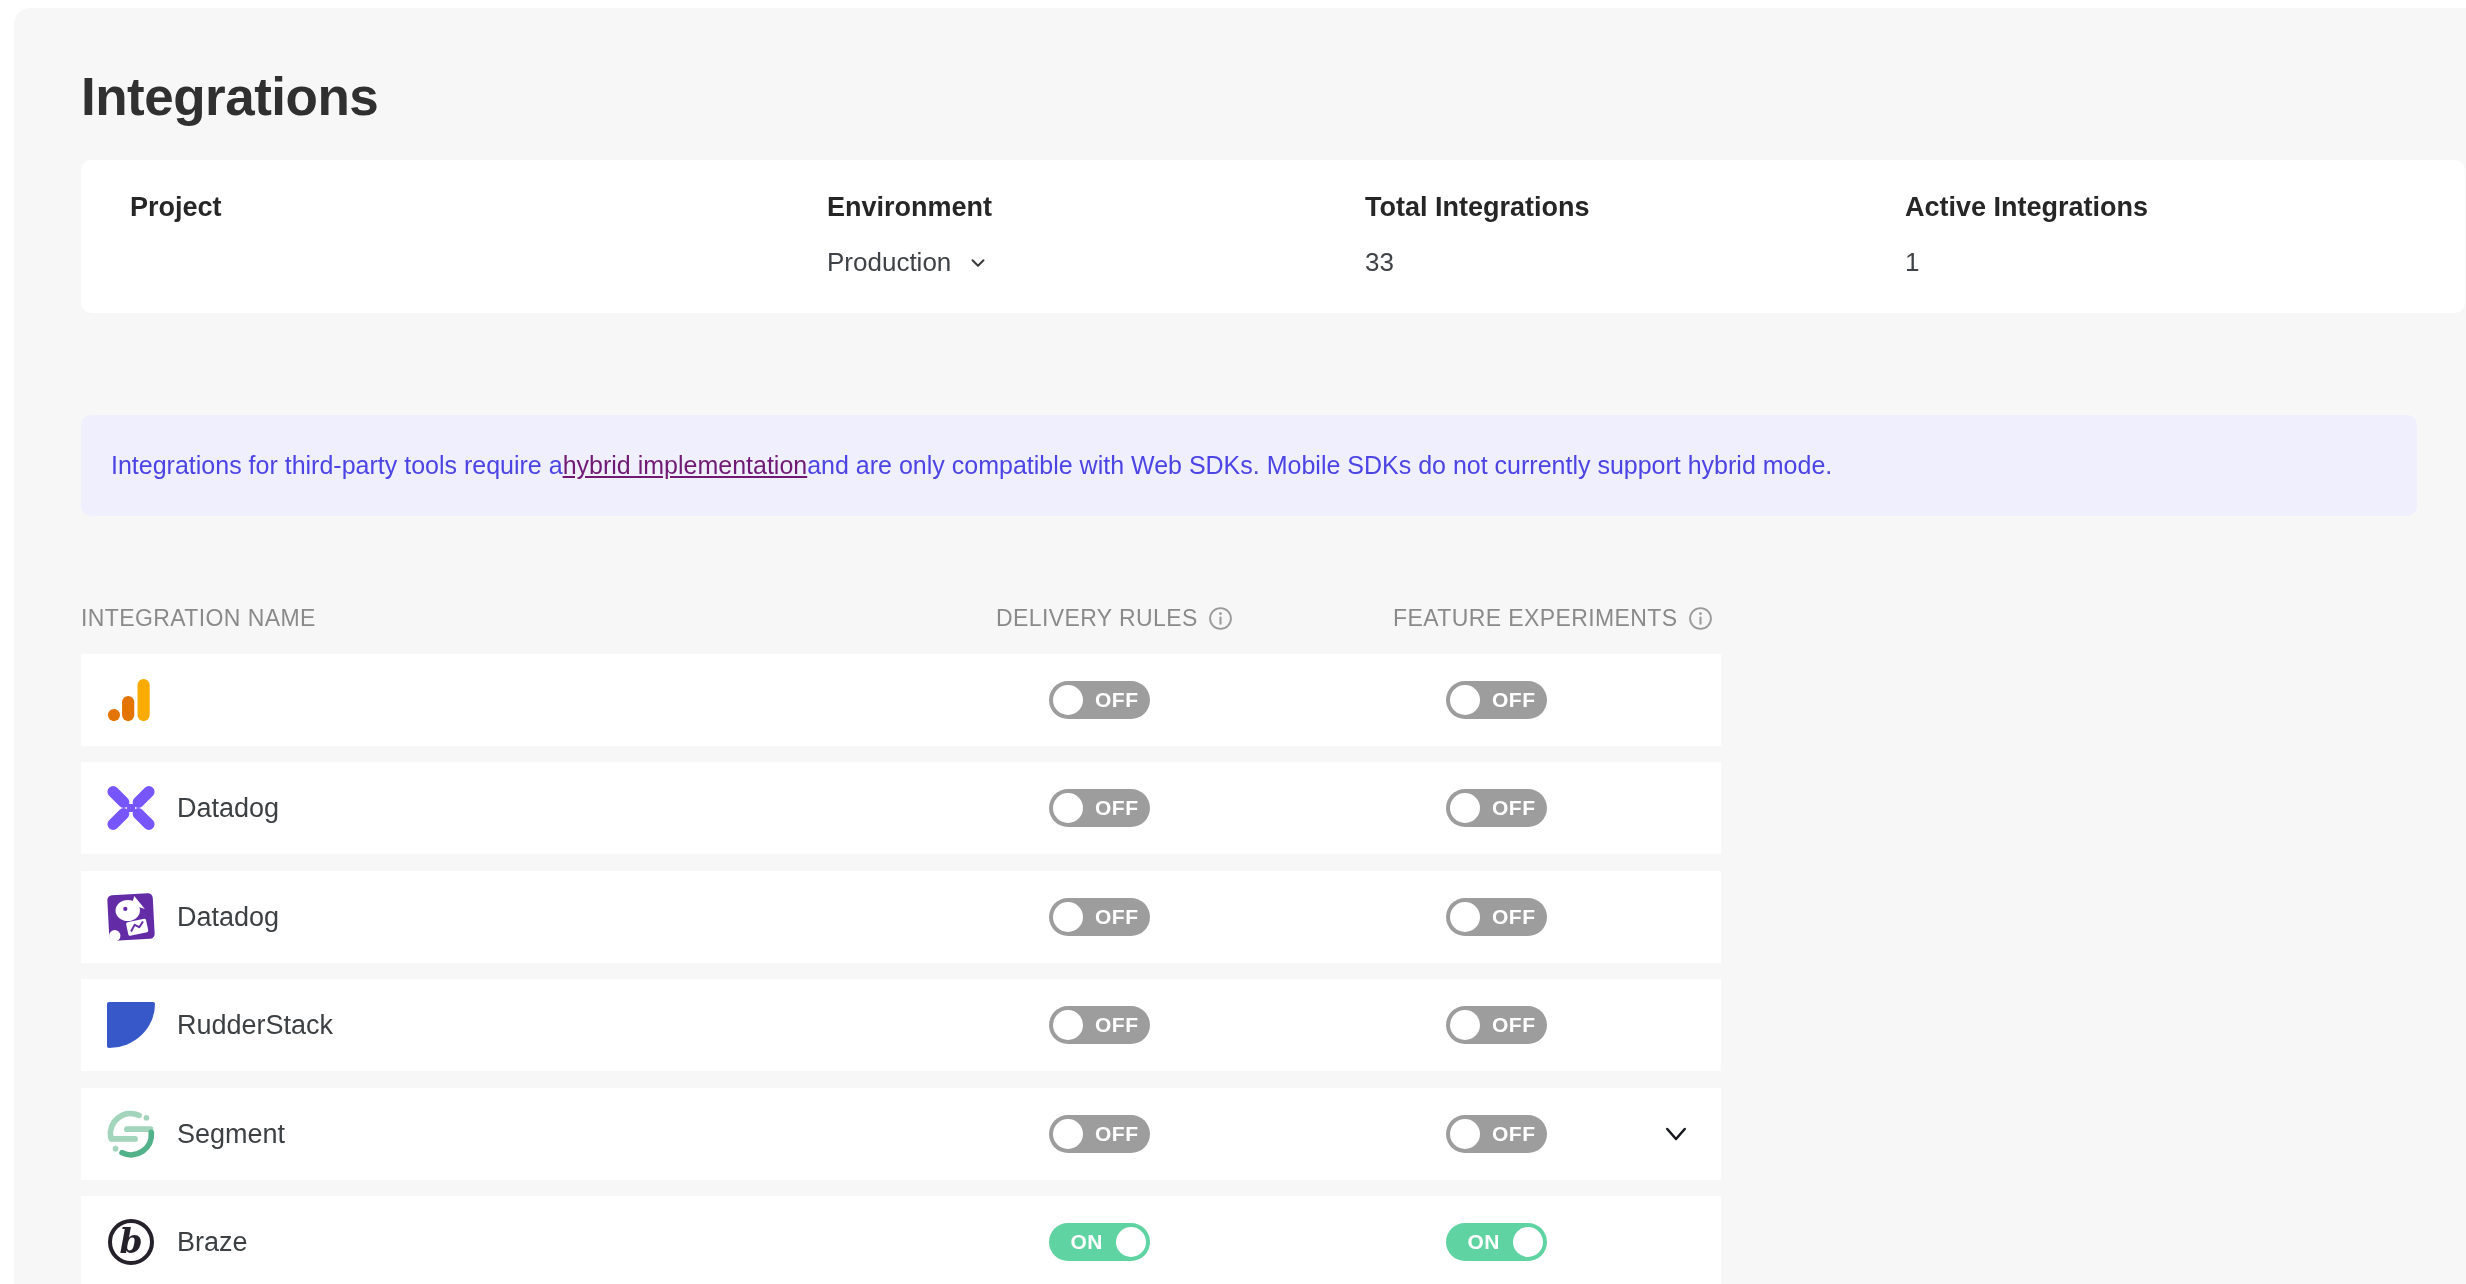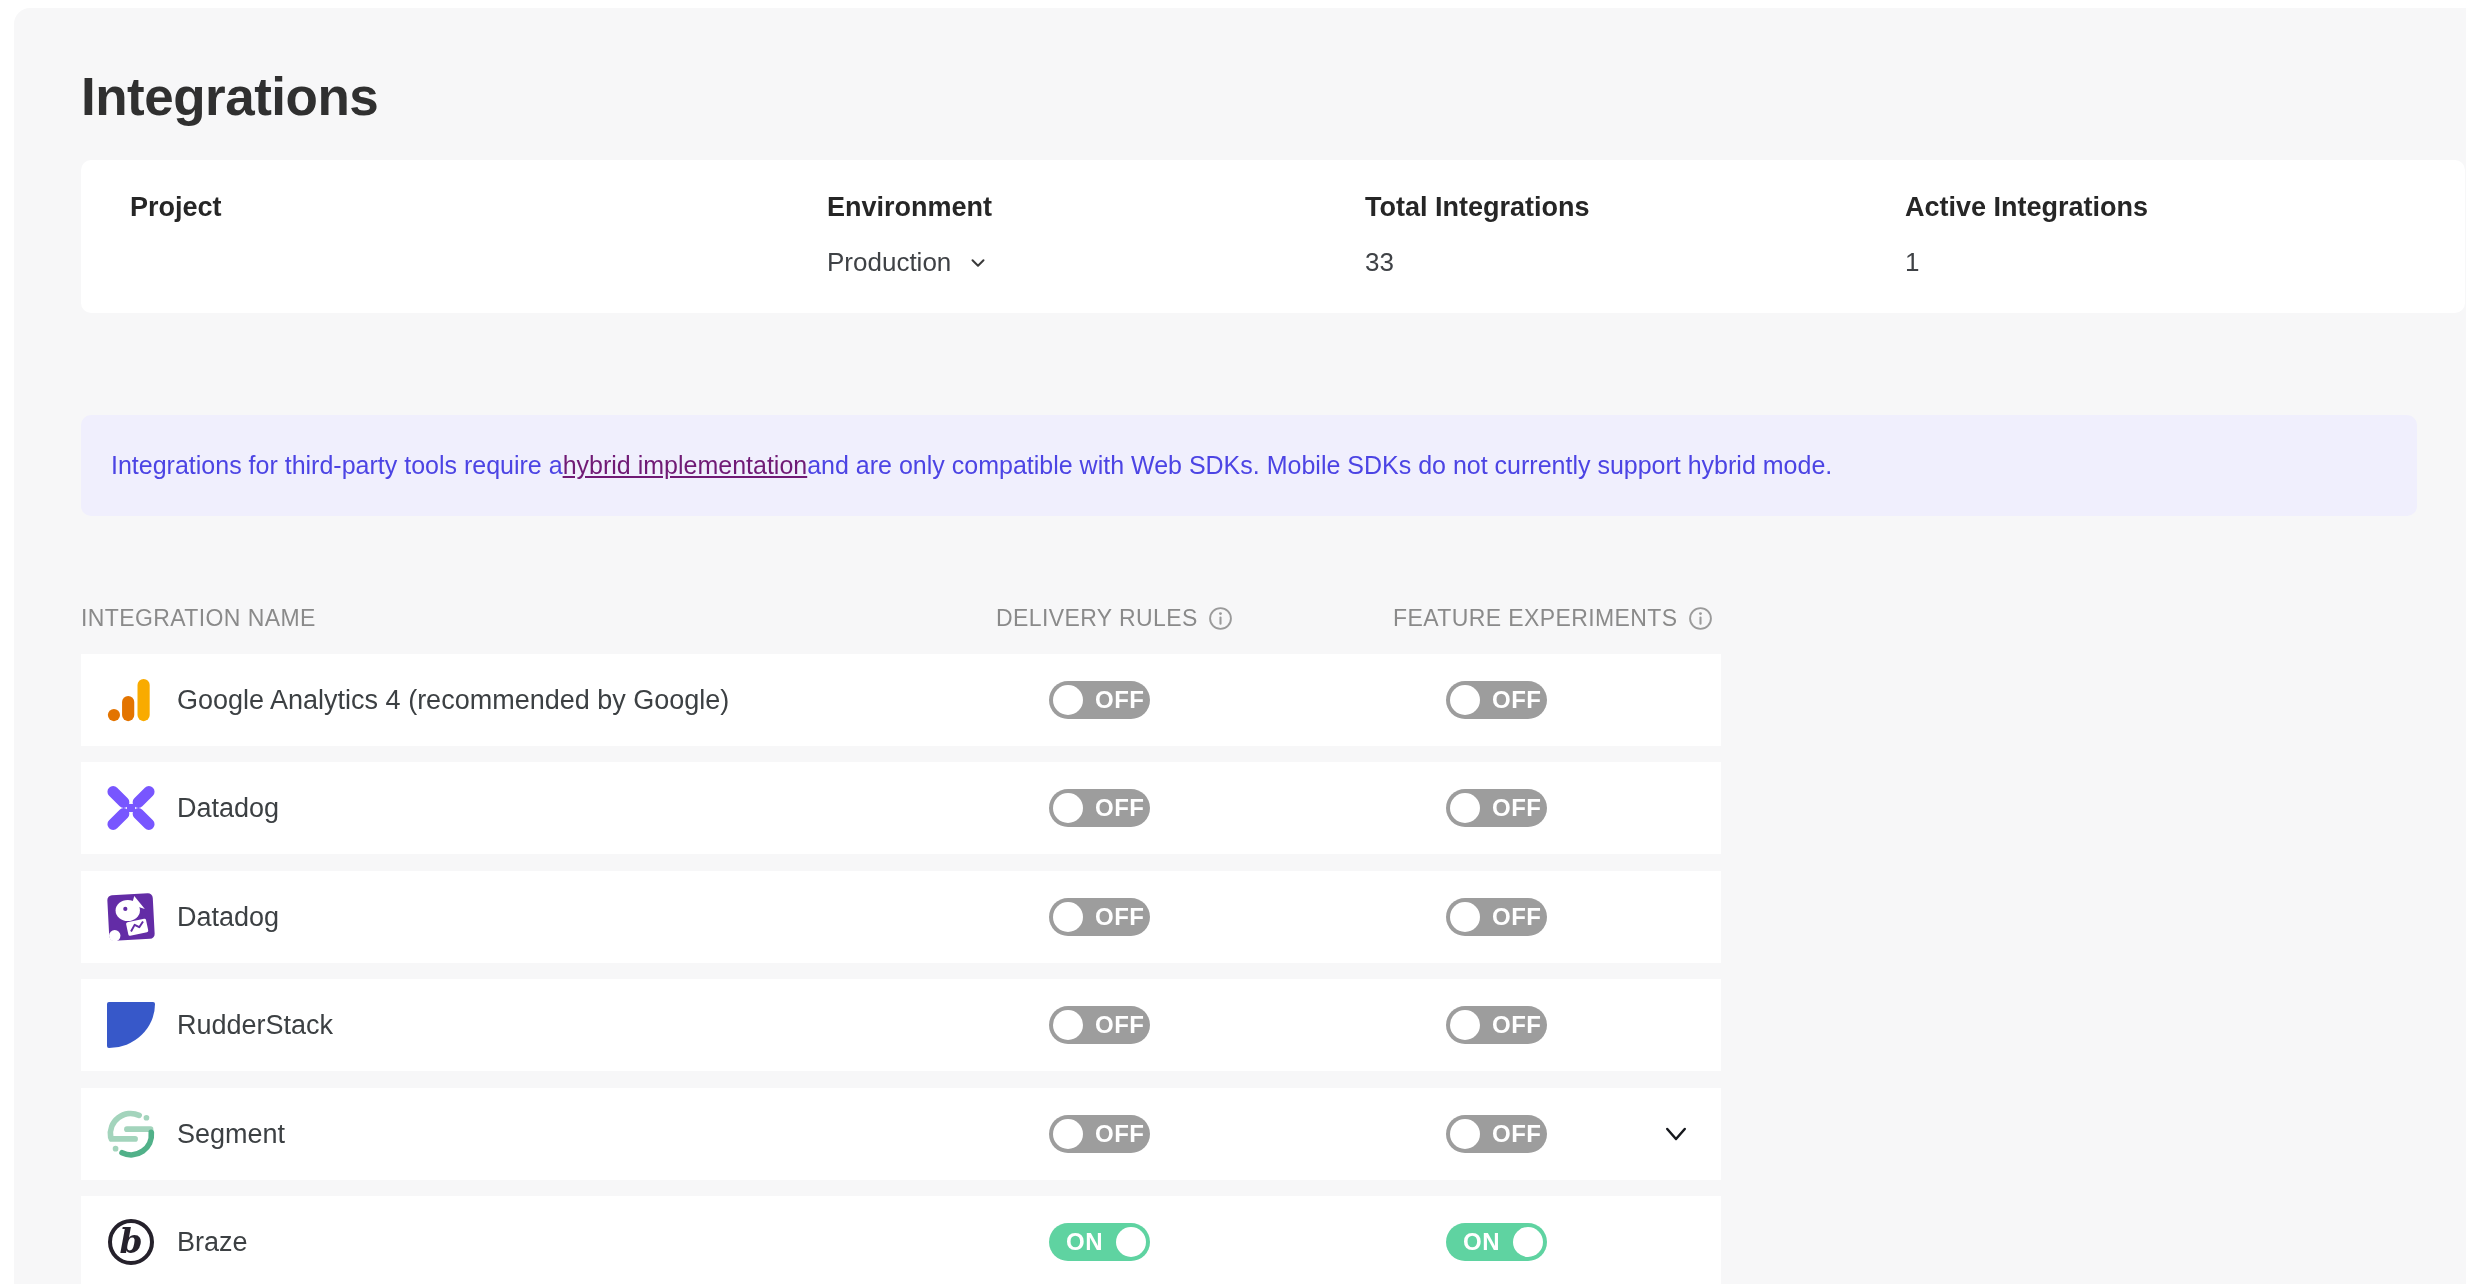--- a/index.html
+++ b/index.html
@@ -32,21 +32,21 @@
   #th-feature{left:1351px;top:597px;margin-left:28px;}
 
   
   .row{position:absolute;left:67px;width:1640px;height:92px;background:#ffffff;}
   .row .int-icon{position:absolute;left:24px;top:50%;transform:translateY(-50%);width:52px;height:52px;display:flex;align-items:center;justify-content:center;}
   .row .int-name{position:absolute;left:96px;top:50%;transform:translateY(-50%);font-size:27px;color:#3c4043;white-space:nowrap;}
   .toggle{position:absolute;top:50%;transform:translateY(-50%);width:101px;height:38px;border-radius:19px;display:flex;align-items:center;box-sizing:border-box;cursor:pointer;}
   .toggle.d1{left:968px;}
   .toggle.d2{left:1365px;}
   .toggle .knob{width:30px;height:30px;border-radius:50%;background:#ffffff;flex:0 0 auto;}
-  .toggle .t-label{color:#ffffff;font-weight:700;font-size:24px;letter-spacing:0.5px;}
+  .toggle .t-label{color:#ffffff;font-weight:700;font-size:21px;letter-spacing:0.5px;}
   .toggle.off{background:#9d9d9d;padding-left:4px;gap:12px;justify-content:flex-start;}
   .toggle.on{background:#5fd3a1;padding-right:4px;justify-content:flex-end;}
   .toggle.on .t-label{margin-right:13px;}
   .expander{position:absolute;left:1578px;top:50%;transform:translateY(-50%);width:34px;height:34px;display:flex;align-items:center;justify-content:center;cursor:pointer;}
 
   
   .rudder-shape{width:48px;height:46px;background:#3758c9;border-radius:2px 2px 100% 2px;}
   
   .braze-circle{width:46px;height:46px;border:4px solid #25212b;border-radius:50%;display:flex;align-items:center;justify-content:center;box-sizing:border-box;}
   .braze-circle span{font-family:"DejaVu Serif",serif;font-style:italic;font-weight:700;font-size:33px;color:#25212b;line-height:1;transform:translateY(-1px);}
@@ -115,21 +115,20 @@
     </div>
 
     <div class="row" style="top:646px;">
       <span class="int-icon">
         <svg width="52" height="52" viewBox="0 0 64 64">
           <rect x="40" y="6" width="15" height="52" rx="7.5" fill="#f9ab00"></rect>
           <rect x="21" y="27" width="15" height="31" rx="7.5" fill="#e37400"></rect>
           <circle cx="11" cy="50.5" r="7.5" fill="#e37400"></circle>
         </svg>
       </span>
-      <span class="int-name">Google Analytics 4 (recommended by Google)</span>
       <div class="toggle d1 off">
           <span class="knob"></span>
           <span class="t-label">OFF</span>
         </div>
       <div class="toggle d2 off">
           <span class="knob"></span>
           <span class="t-label">OFF</span>
         </div>
     </div>
 

